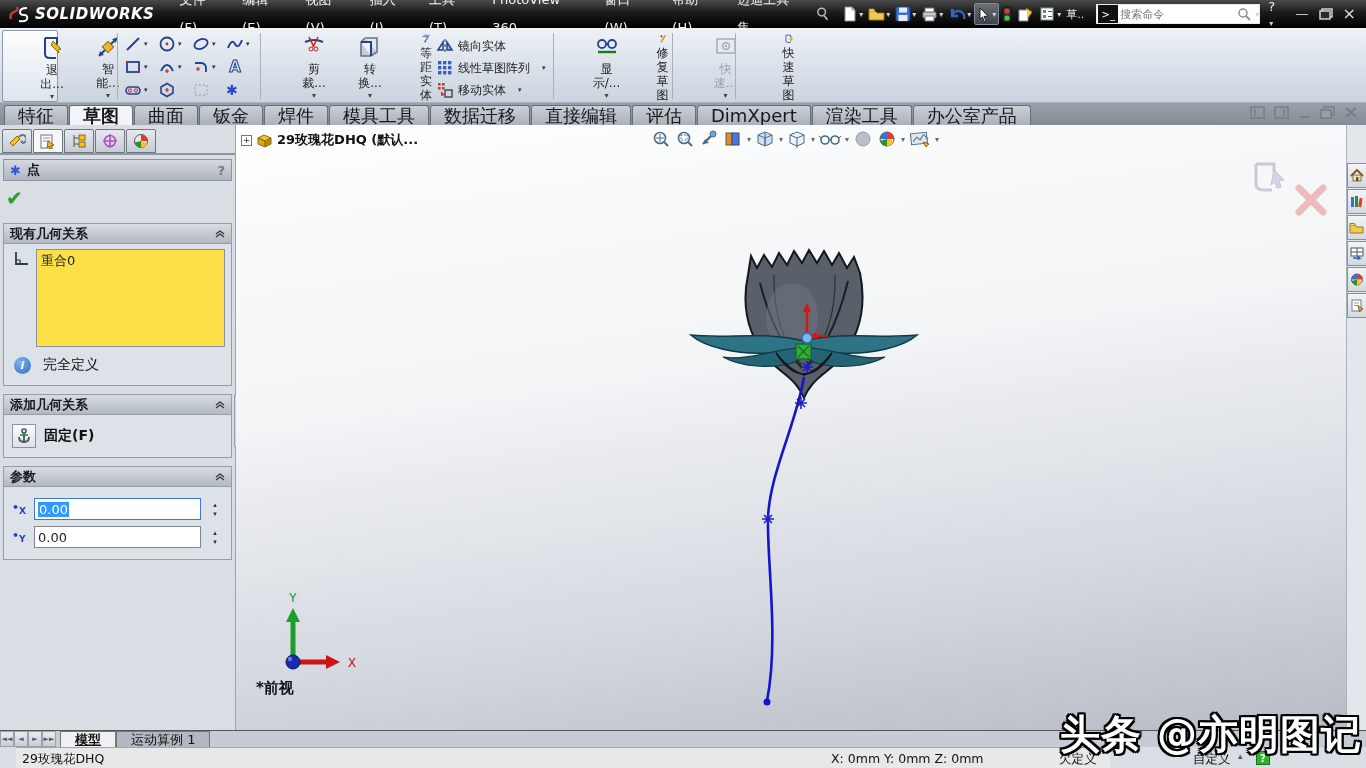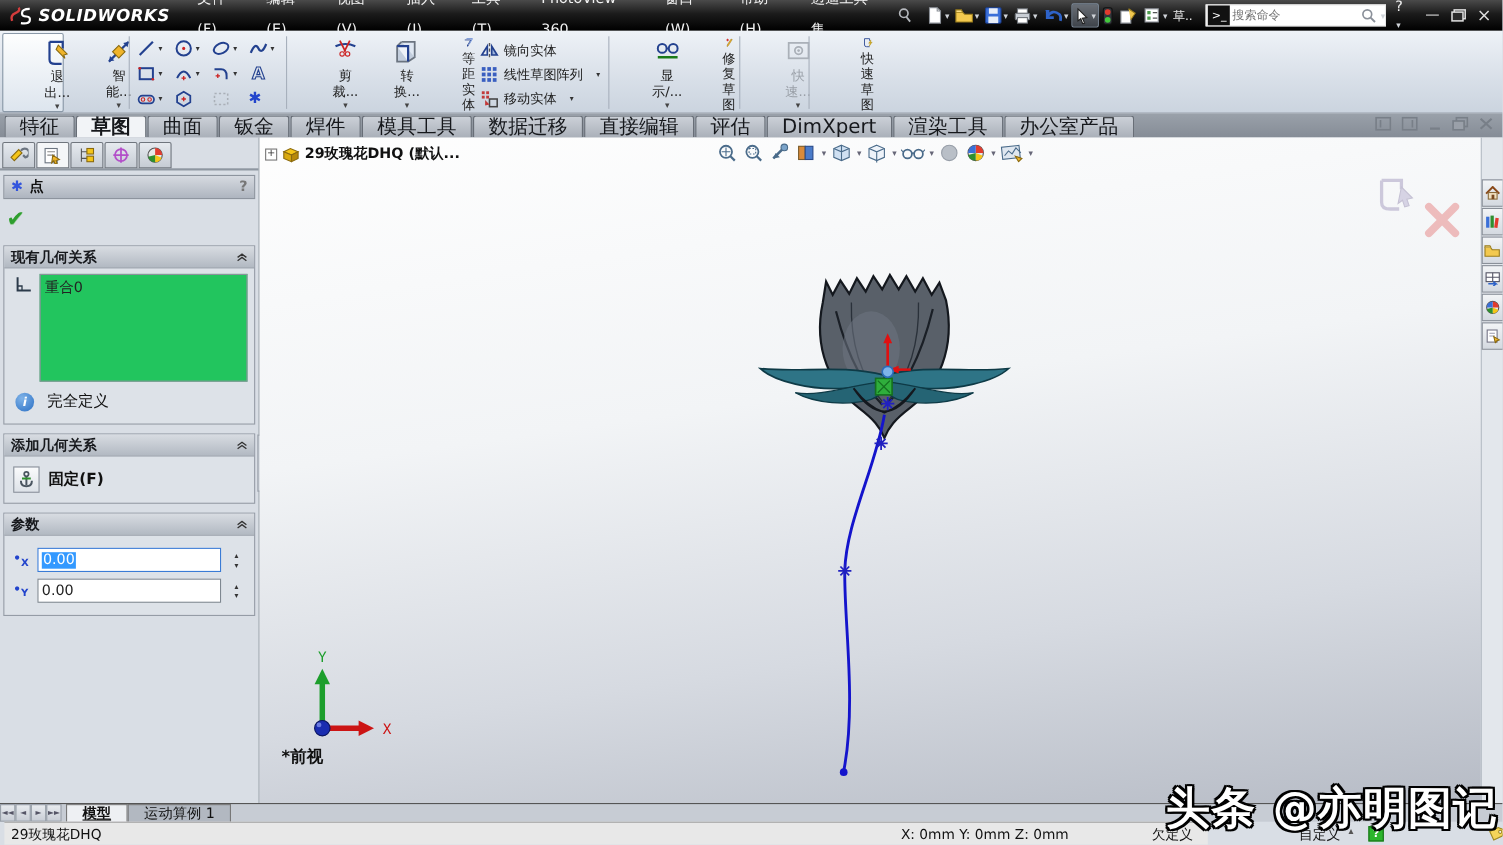--- a/index.html
+++ b/index.html
@@ -66,21 +66,21 @@
   .pmheader .ast { color:#3355dd; margin-right:6px; font-weight:normal; }
   .pmheader .qmark { margin-left:auto; color:#777; font-weight:bold; }
   .okrow { padding:5px 6px; }
   .bigcheck { color:#2e9e2e; font-size:20px; font-weight:bold; text-shadow:0 1px 0 #9c9; }
   .section { margin:8px 3px 0 3px; border:1px solid #959ca6; background:#dde2e8; }
   .sechead { height:20px; background:linear-gradient(#d8dce2,#b2b9c2); border-bottom:1px solid #959ca6;
     display:flex; align-items:center; padding:0 6px; font-weight:bold; font-size:13px; color:#16181c; }
   .sechead .chev { margin-left:auto; font-size:9px; color:#333; }
   .secbody { padding:5px 6px; }
   .rel-row { display:flex; gap:4px; }
-  .rel-listbox { flex:1; height:98px; background:#22c55e; border:1px solid #8b929c; padding:2px 4px; font-size:13px; color:#222; }
+  .rel-listbox { flex:1; height:98px; background:#fde047; border:1px solid #8b929c; padding:2px 4px; font-size:13px; color:#222; }
   .statusrow { display:flex; align-items:center; gap:12px; padding:9px 4px 6px 4px; font-size:14px; color:#111; }
   .info-i { width:17px; height:17px; border-radius:50%; background:radial-gradient(circle at 35% 30%,#7fb3e8,#2a6fc4);
     color:#fff; font-size:11px; font-weight:bold; font-style:italic; display:flex; align-items:center; justify-content:center; }
   .fixrow { display:flex; align-items:center; gap:8px; padding:4px 2px; }
   .fixicon { width:24px; height:24px; border:1px solid #8b929c; background:linear-gradient(#fafbfc,#dde2e8);
     display:flex; align-items:center; justify-content:center; }
   .fixlabel { font-weight:bold; font-size:14px; color:#111; }
   .paramrow { display:flex; align-items:center; margin:6px 2px; gap:6px; }
   .plabel { color:#2244cc; font-size:11px; font-weight:bold; width:16px; }
   .pfield { flex:1; height:22px; background:#fff; border:1px solid #7e8790; display:flex; align-items:center; padding:0 3px; font-size:13px; color:#222; }
@@ -106,21 +106,21 @@
   .tp-tab { width:20px; height:25px; border:1px solid #8a9099; background:linear-gradient(#f2f4f6,#d4d9e0); display:flex; align-items:center; justify-content:center; }
 
   
   .bottombar { position:absolute; left:0; top:730px; width:1366px; height:17px; background:#c7ccd4; border-top:1px solid #555; display:flex; align-items:stretch; }
   .navbtn { width:14px; border:1px solid #9aa1aa; background:linear-gradient(#e8ebef,#c9ced6); font-size:7px; color:#556; display:flex; align-items:center; justify-content:center; }
   .sheettab { padding:0 14px; font-size:13px; display:flex; align-items:center; border:1px solid #777; border-bottom:none; color:#111; }
   .sheettab.active { background:#eef0f3; font-weight:bold; text-decoration:underline; margin-left:4px; }
   .sheettab.inactive { background:#b2b8c1; }
 
   
-  .statusbar { position:absolute; left:4px; top:747px; width:1094px; height:21px; background:#e8e8e8; border-top:1px solid #a5a5a5; font-size:12.5px; color:#111; }
+  .statusbar { position:absolute; left:16px; top:747px; width:1094px; height:21px; background:#e8e8e8; border-top:1px solid #a5a5a5; font-size:12.5px; color:#111; }
   .sb-item { position:absolute; top:3px; white-space:nowrap; }
   .sb-q { width:14px; height:14px; background:#2cb52c; border:1px solid #187018; color:#fff; font-size:10px; font-weight:bold; text-align:center; line-height:13px; }
 
   
   .watermark { position:absolute; right:4px; top:707px; z-index:60; font-size:40px; font-weight:bold; color:#fff; letter-spacing:1px;
     text-shadow:-2px -2px 0 #000, 2px -2px 0 #000, -2px 2px 0 #000, 2px 2px 0 #000, 0 -2px 0 #000, 0 2px 0 #000, -2px 0 0 #000, 2px 0 0 #000; }
 </style>
 </head>
 <body>
 

